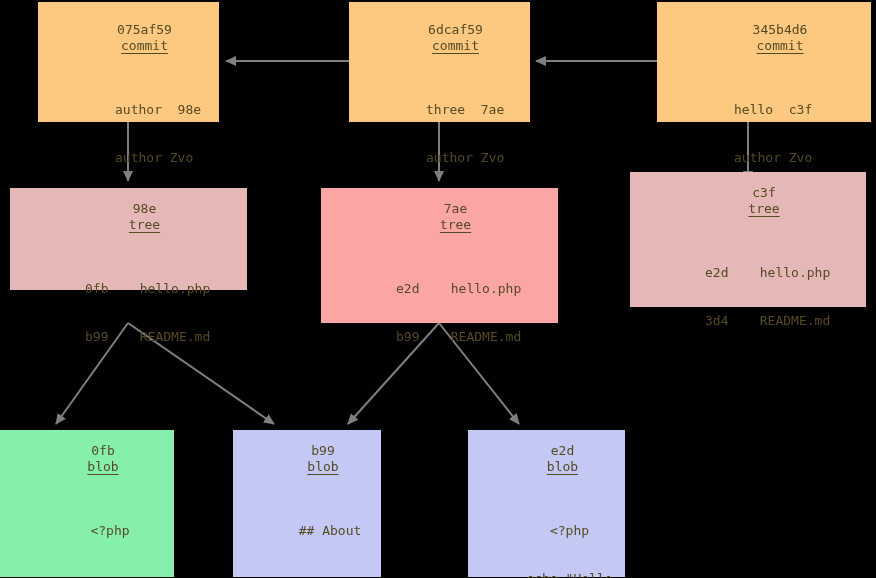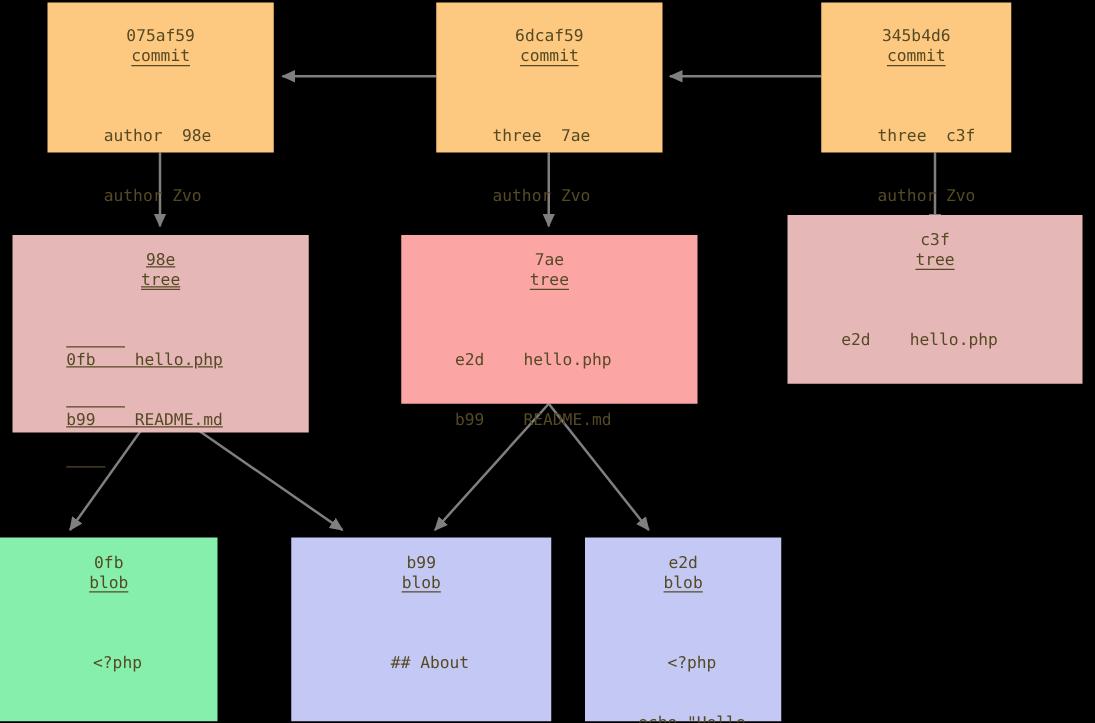--- a/index.html
+++ b/index.html
@@ -19,20 +19,21 @@
     width: 876px; height: 578px;
     pointer-events: none;
   }
   #edges line { stroke: var(--arrow, #7f7f7f); stroke-width: 2; }
   .node {
     position: absolute;
     box-sizing: border-box;
     color: var(--ink, #554a24);
     font-size: 13px;
     line-height: 16px;
+    padding-left: 32px;
   }
   .node .title {
     text-align: center;
     white-space: pre;
   }
   .node .type-link {
     text-align: center;
     text-decoration: underline;
     text-underline-offset: 3px;
     cursor: pointer;
@@ -40,26 +41,26 @@
   .node .body { white-space: pre; }
   .node.commit { background: #fdc87f; padding-top: 20px; }
   .node.commit .body { margin-top: 16px; padding-left: 45px; }
   .node.tree   { background: #e6b7b7; padding-top: 13px; }
   .node.tree .body { margin-top: 16px; padding-left: 43px; }
   .node.blob   { background: #c4c8f4; padding-top: 13px; }
   .node.blob .body { margin-top: 16px; padding-left: 14px; text-align: center; }
   
   #commit1 { left: 38px;  top: 2px;   width: 181px; height: 120px; }
   #commit2 { left: 349px; top: 2px;   width: 181px; height: 120px; }
-  #commit3 { left: 657px; top: 2px;   width: 152px; height: 120px; }
-  #tree1   { left: 10px;  top: 188px; width: 237px; height: 158px; text-decoration: underline; }
+  #commit3 { left: 657px; top: 2px;   width: 214px; height: 120px; }
+  #tree1   { left: 10px;  top: 188px; width: 237px; height: 102px; }
   #tree2   { left: 321px; top: 188px; width: 237px; height: 135px; }
   #tree3   { left: 630px; top: 172px; width: 236px; height: 135px; }
   #blob1   { left: 0px;   top: 430px; width: 174px; height: 147px; }
-  #blob2   { left: 233px; top: 430px; width: 208px; height: 147px; }
+  #blob2   { left: 233px; top: 430px; width: 148px; height: 147px; }
   #blob3   { left: 468px; top: 430px; width: 157px; height: 147px; }
 </style>
 </head>
 <body>
 
 <div id="canvas">
 
   <svg id="edges">
     <defs>
       <marker id="arrow" markerUnits="userSpaceOnUse" markerWidth="12" markerHeight="10" refX="10" refY="5" orient="auto">
@@ -92,21 +93,21 @@
     <div class="body">
       <div>three  7ae</div>
       <div>author Zvo</div>
     </div>
   </div>
 
   <div id="commit3" class="node commit" style="background: rgb(253, 200, 127);">
     <div class="title">345b4d6</div>
     <div class="type-link">commit</div>
     <div class="body">
-      <div>three  c3f</div>
+      <div>hello  c3f</div>
       <div>author Zvo</div>
     </div>
   </div>
 
   <div id="tree1" class="node tree" style="background: rgb(230, 183, 183);">
     <div class="title">98e</div>
     <div class="type-link">tree</div>
     <div class="body">
       <div>0fb    hello.php</div>
       <div>b99    README.md</div>
@@ -120,20 +121,21 @@
       <div>e2d    hello.php</div>
       <div>b99    README.md</div>
     </div>
   </div>
 
   <div id="tree3" class="node tree" style="background: rgb(230, 183, 183);">
     <div class="title">c3f</div>
     <div class="type-link">tree</div>
     <div class="body">
       <div>e2d    hello.php</div>
+      <div>3d4    README.md</div>
     </div>
   </div>
 
   <div id="blob1" class="node blob" style="background: #86efac;">
     <div class="title">0fb</div>
     <div class="type-link">blob</div>
     <div class="body">
       <div>&lt;?php</div>
     </div>
   </div>

